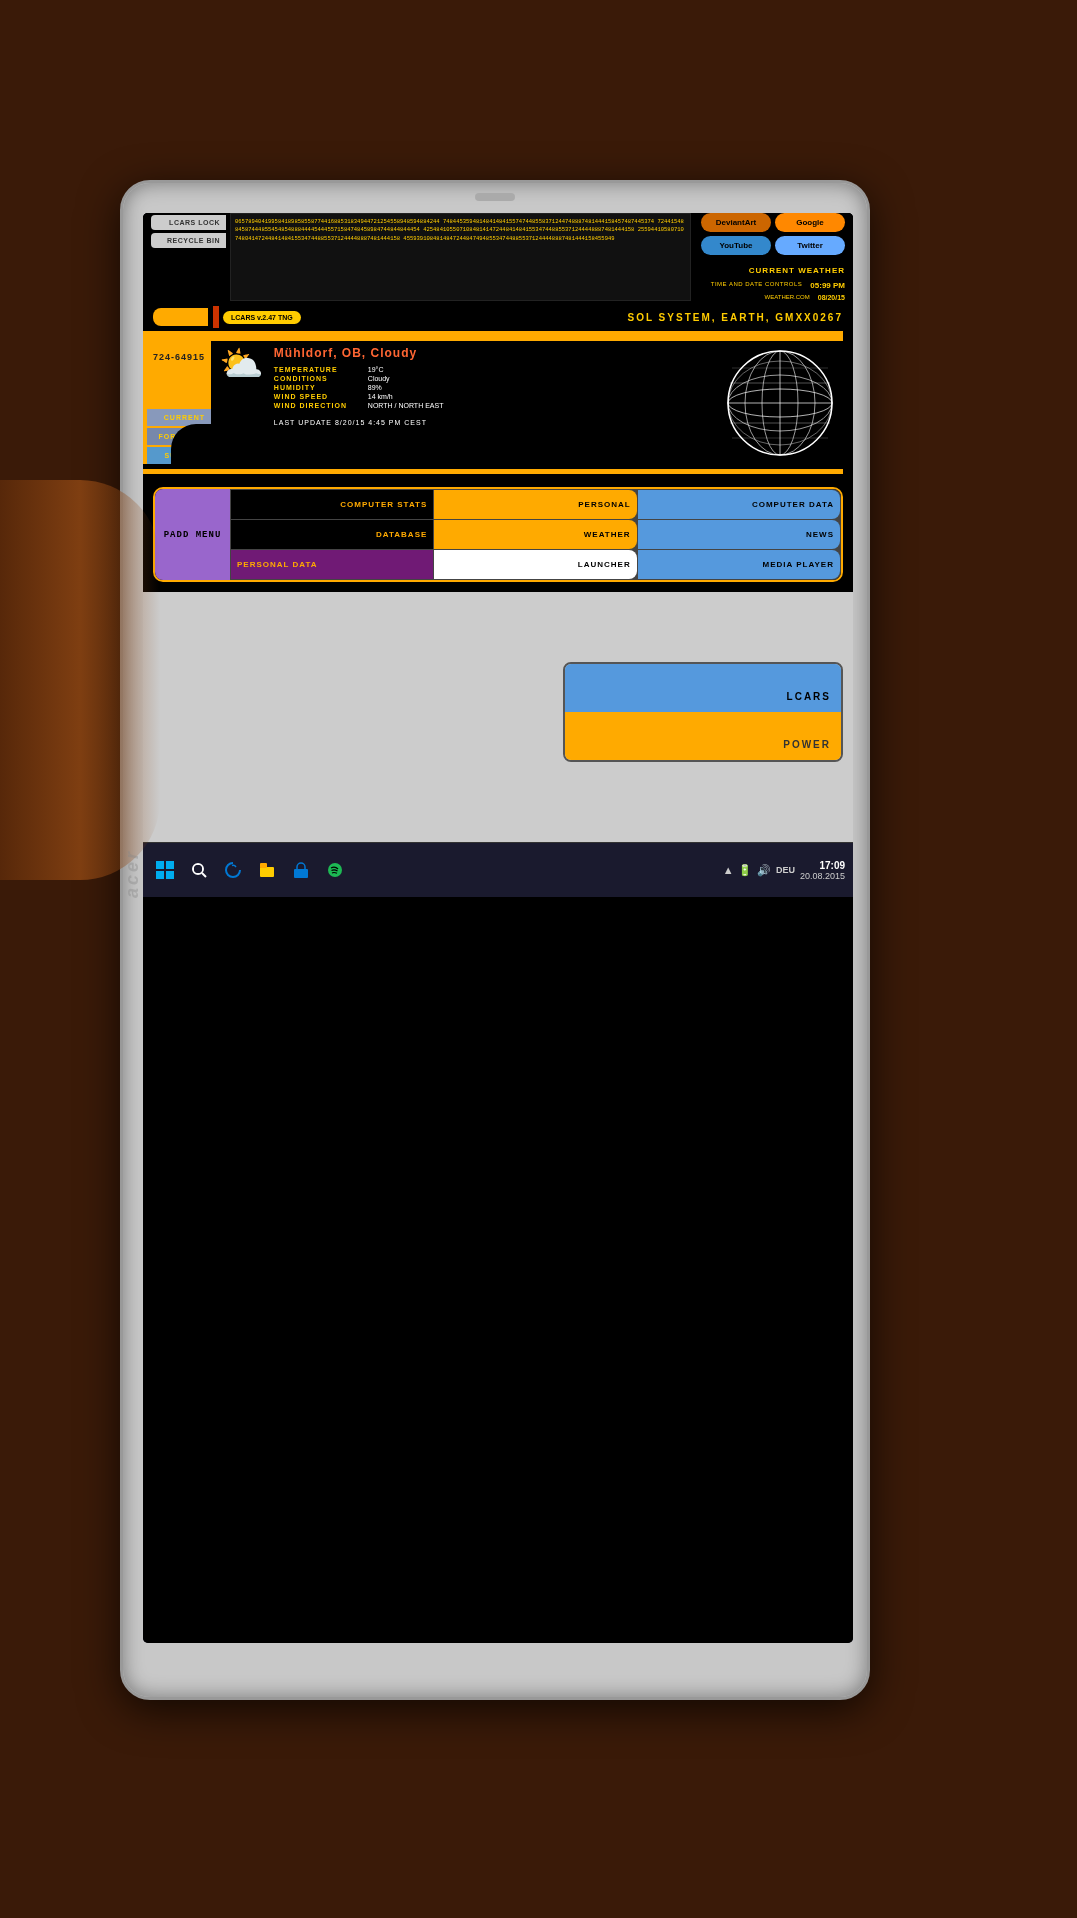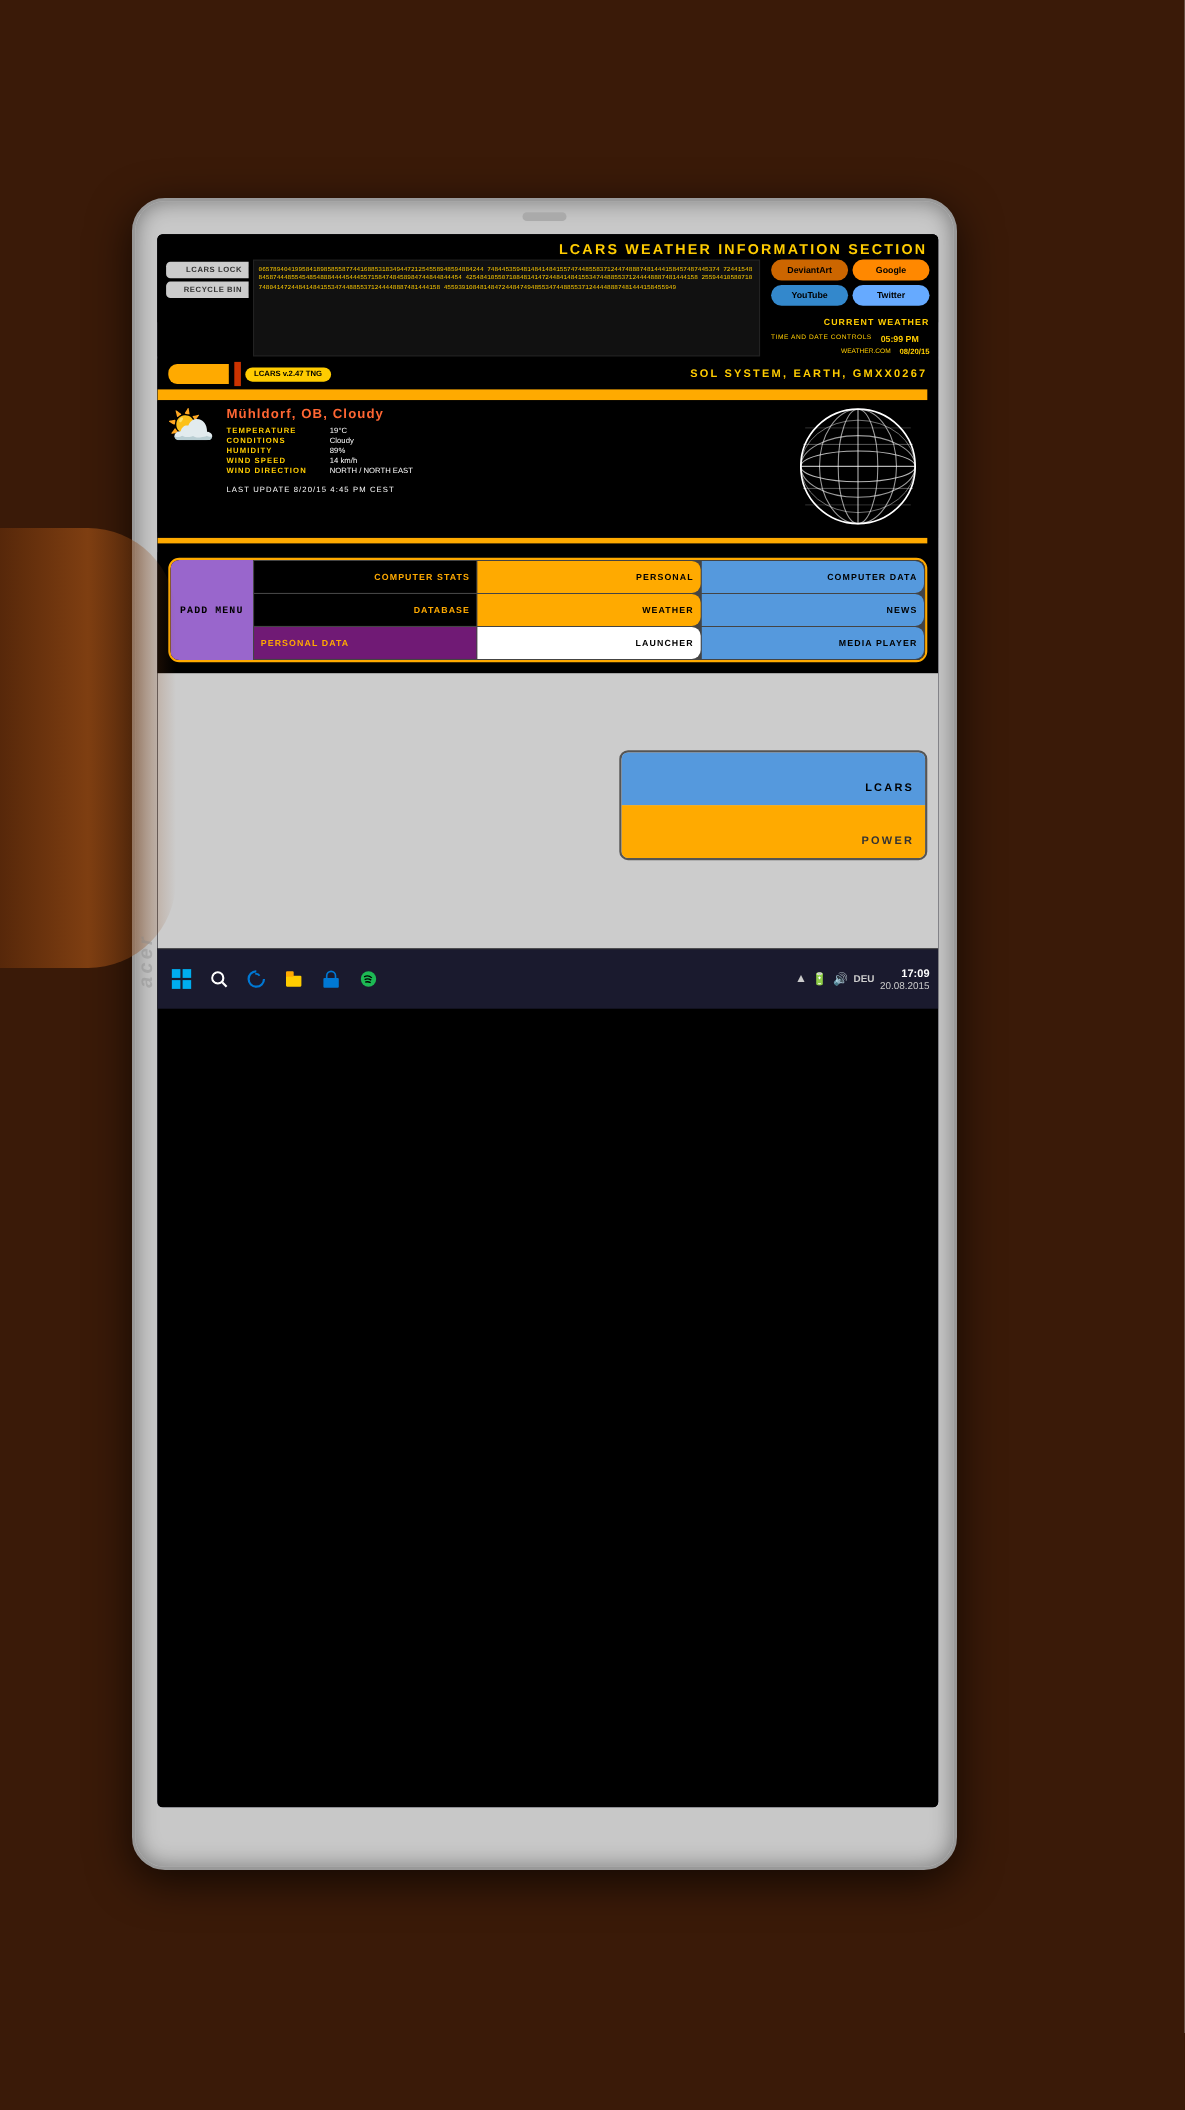--- a/index.html
+++ b/index.html
@@ -72,23 +72,20 @@
   <div style="position:absolute; top:10px; left:50%; transform:translateX(-50%); width:40px; height:8px; background:#aaa; border-radius:4px;"></div>
 
   <div style="position:absolute; left:-15px; top:680px; color:#888; font-size:18px; font-style:italic; font-weight:bold; letter-spacing:3px; opacity:0.4; transform:rotate(-90deg); transform-origin:center center; z-index:10;">acer</div>
 
   <div class="screen">
 
     <div class="screen-top"></div>
 
     <div class="lcars-full">
 
-      <div style="display:flex; justify-content:flex-end; padding:6px 10px 2px 10px; background:#000;">
-        <span style="color:#ffcc00; font-size:13px; font-weight:bold; letter-spacing:2px;">LCARS WEATHER INFORMATION SECTION</span>
-      </div>
 
       <div style="display:flex; padding:0 8px 0 8px; gap:4px; background:#000;">
 
         <div style="width:75px; display:flex; flex-direction:column; align-items:flex-end; padding-top:2px;">
           <div style="background:#ccc; border-radius:4px 0 0 4px; padding:4px 6px; margin-bottom:3px; width:100%;">
             <div style="color:#333; font-size:7px; font-weight:bold; text-align:right; letter-spacing:0.5px;">LCARS LOCK</div>
           </div>
           <div style="background:#ccc; border-radius:4px 0 0 4px; padding:4px 6px; width:100%;">
             <div style="color:#333; font-size:7px; font-weight:bold; text-align:right; letter-spacing:0.5px;">RECYCLE BIN</div>
           </div>
@@ -104,21 +101,21 @@
             <div style="flex:1; background:#ff8800; color:#000; font-size:8px; font-weight:bold; text-align:center; padding:5px 4px; border-radius:10px; cursor:pointer;">Google</div>
           </div>
           <div style="display:flex; gap:4px;">
             <div style="flex:1; background:#3388cc; color:#000; font-size:8px; font-weight:bold; text-align:center; padding:5px 4px; border-radius:10px; cursor:pointer;">YouTube</div>
             <div style="flex:1; background:#66aaff; color:#000; font-size:8px; font-weight:bold; text-align:center; padding:5px 4px; border-radius:10px; cursor:pointer;">Twitter</div>
           </div>
 
           <div style="text-align:right;">
             <span style="color:#ffcc00; font-size:8px; font-weight:bold; letter-spacing:1px;">CURRENT WEATHER</span>
           </div>
-          <div style="display:flex; gap:8px;">
+          <div style="display:flex; justify-content:flex-end; gap:8px;">
             <span style="color:#ffcc00; font-size:6px; letter-spacing:0.5px;">TIME AND DATE CONTROLS</span>
             <span style="color:#ffcc00; font-size:8px; font-weight:bold;">05:99 PM</span>
           </div>
           <div style="display:flex; justify-content:flex-end; gap:8px;">
             <span style="color:#ffcc00; font-size:6px;">WEATHER.COM</span>
             <span style="color:#ffcc00; font-size:7px; font-weight:bold;">08/20/15</span>
           </div>
         </div>
       </div>
 
@@ -133,20 +130,35 @@
         </div>
         <div style="text-align:right;">
           <div style="color:#ffcc00; font-size:10px; font-weight:bold; letter-spacing:2px;">SOL SYSTEM, EARTH, GMXX0267</div>
         </div>
       </div>
 
       <div style="height:10px; background:#ffaa00; margin:0 10px 0 0; border-radius:0 0 0 0;"></div>
 
       <div style="display:flex; padding:0 8px 5px 0; background:#000;">
 
+        <div style="width:68px; display:flex; flex-direction:column; background:#ffaa00; position:relative; margin-right:0;">
+          <div style="padding:5px 6px; text-align:right;">
+            <span style="color:#222; font-size:9px; font-weight:bold; letter-spacing:1px;">724-64915</span>
+          </div>
+
+          <div style="margin-top:40px; display:flex; flex-direction:column; gap:2px; padding:0 0 0 4px;">
+            <div style="background:#8899bb; color:#ffcc00; font-size:7px; font-weight:bold; padding:5px 6px; text-align:right; letter-spacing:1px;">CURRENT</div>
+            <div style="background:#7788aa; color:#ffcc00; font-size:7px; font-weight:bold; padding:5px 6px; text-align:right; letter-spacing:1px;">FORECAST</div>
+            <div style="background:#5599cc; color:#ffcc00; font-size:7px; font-weight:bold; padding:5px 6px; text-align:right; letter-spacing:1px;">SURFACE</div>
+          </div>
+
+          <div style="flex:1; background:#ffaa00; position:relative;">
+            <div style="position:absolute; bottom:0; right:0; width:40px; height:40px; background:#000; border-top-left-radius:25px;"></div>
+          </div>
+        </div>
 
         <div style="flex:1; background:#000; padding:5px 8px;">
 
           <div style="display:flex; align-items:flex-start; gap:10px; margin-bottom:8px;">
             <div style="font-size:36px; line-height:1;">⛅</div>
             <div style="flex:1;">
               <div style="color:#ff6633; font-size:12px; font-weight:bold; letter-spacing:1px; margin-bottom:6px;">Mühldorf, OB, Cloudy</div>
 
               <div style="display:grid; grid-template-columns:90px 1fr; gap:2px 4px;">
                 <span style="color:#ffcc00; font-size:7px; font-weight:bold; letter-spacing:1px;">TEMPERATURE</span>

